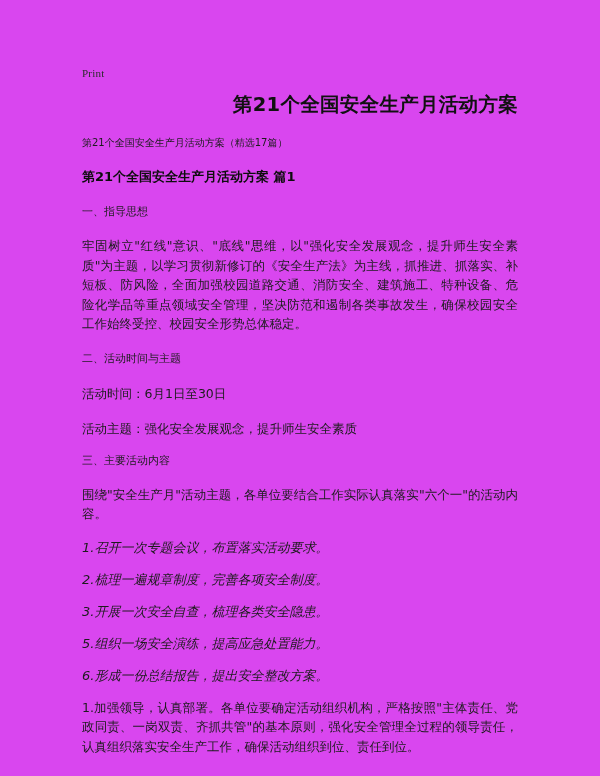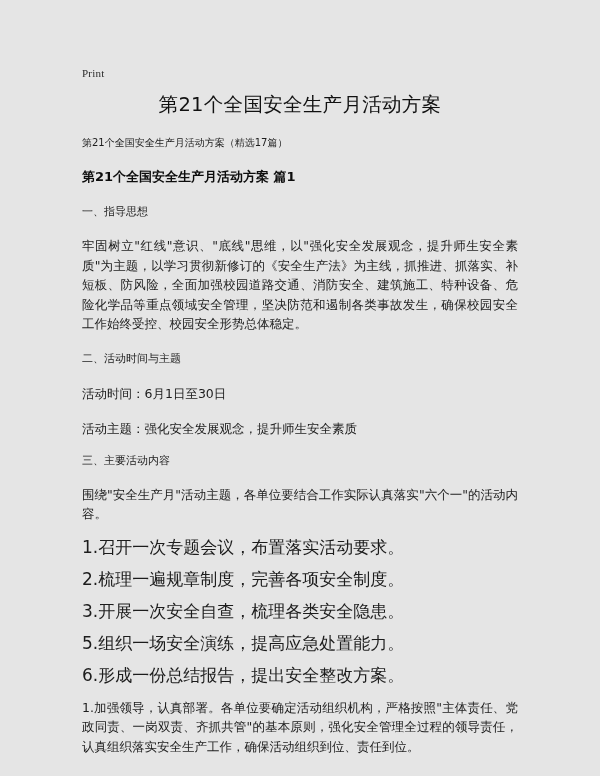--- a/index.html
+++ b/index.html
@@ -13,21 +13,21 @@
     overflow: hidden;
     font-family: "DejaVu Sans", "Liberation Sans", sans-serif;
     color: #1c1c1c;
     -webkit-font-smoothing: antialiased;
   }
 
   .page {
     position: relative;
     width: 600px;
     height: 776px;
-    background: #e5e5e5;
+    background: #d946ef;
     box-sizing: border-box;
   }
 
   .print-label {
     position: absolute;
     left: 82px;
     top: 67px;
     font-family: "Liberation Serif", "DejaVu Serif", serif;
     font-size: 11px;
     line-height: 13px;
@@ -38,22 +38,22 @@
   .content {
     position: absolute;
     left: 82px;
     top: 92px;
     width: 436px;
   }
 
   .doc-title {
     font-size: 19.5px;
     line-height: 26px;
-    font-weight: 400;
-    text-align: center;
+    font-weight: 700;
+    text-align: right;
     color: #111111;
     margin: 0 0 16px 0;
     letter-spacing: 0.3px;
   }
 
   .subtitle {
     font-size: 10px;
     line-height: 18px;
     font-weight: 400;
     color: #1c1c1c;
@@ -89,25 +89,26 @@
 
   .line-item {
     font-size: 12.5px;
     line-height: 19px;
     font-weight: 400;
     color: #1c1c1c;
     margin: 16px 0 13px 0;
   }
 
   .list-item {
-    font-size: 17px;
+    font-size: 13px;
     line-height: 19px;
     font-weight: 400;
     color: #1c1c1c;
     margin: 0 0 13px 0;
+    font-style: italic;
   }
 
   .para-tight {
     margin-bottom: 14px;
   }
 </style>
 </head>
 <body>
 
 <div class="page">

